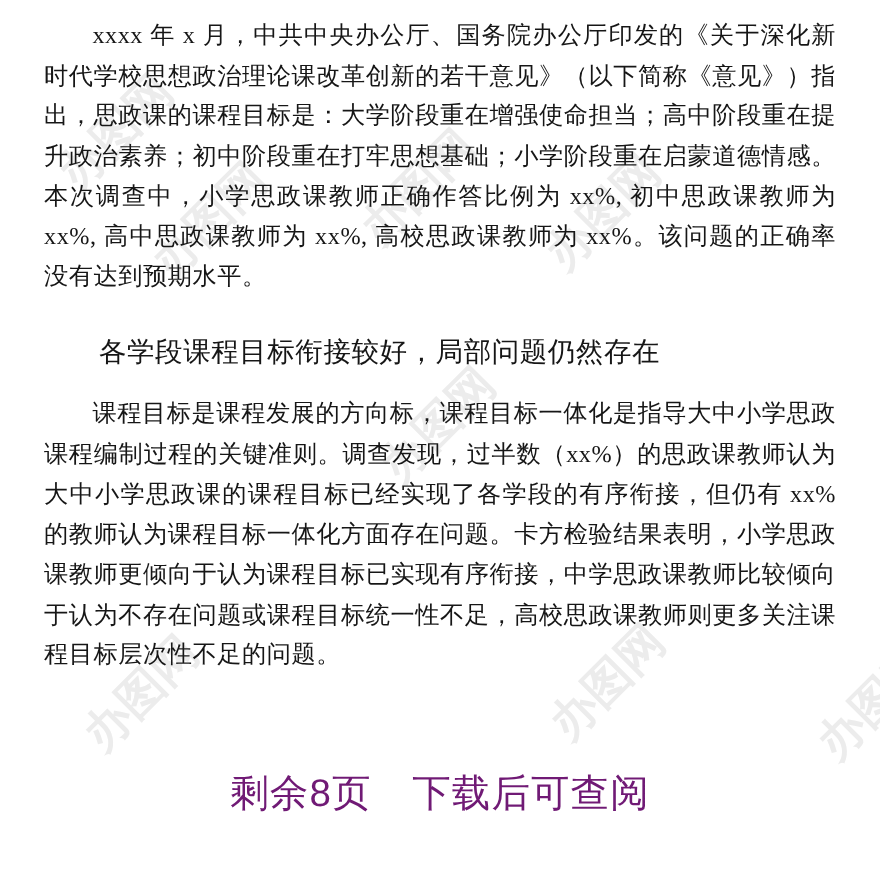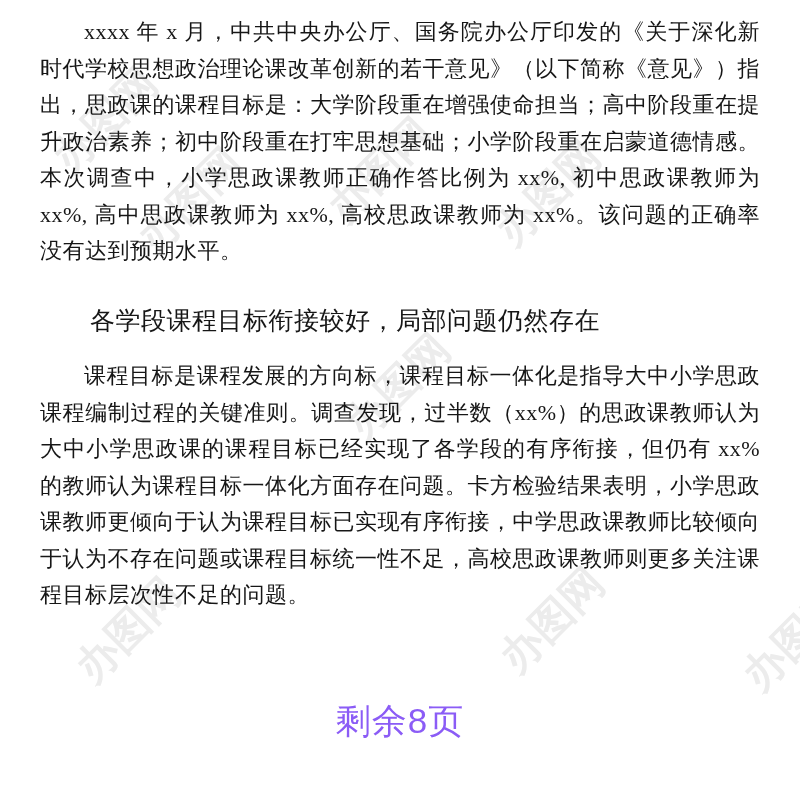--- a/index.html
+++ b/index.html
@@ -65,21 +65,21 @@
     position: absolute;
     left: 0;
     right: 0;
     top: 698px;
     display: flex;
     justify-content: center;
     align-items: center;
     gap: 37px;
     font-family: "Liberation Sans", "DejaVu Sans", sans-serif;
     font-size: 35px;
-    color: #8b5cf6;
+    color: #701a75;
     letter-spacing: 1px;
     z-index: 1;
   }
 </style>
 </head>
 <body>
 
 <div class="page">
 
   <span class="wm wm-1">办图网</span>
@@ -92,15 +92,16 @@
   <span class="wm wm-8">办图网</span>
 
   <div class="content">
     <p class="para">xxxx 年 x 月，中共中央办公厅、国务院办公厅印发的《关于深化新时代学校思想政治理论课改革创新的若干意见》（以下简称《意见》）指出，思政课的课程目标是：大学阶段重在增强使命担当；高中阶段重在提升政治素养；初中阶段重在打牢思想基础；小学阶段重在启蒙道德情感。本次调查中，小学思政课教师正确作答比例为 xx%, 初中思政课教师为 xx%, 高中思政课教师为 xx%, 高校思政课教师为 xx%。该问题的正确率没有达到预期水平。</p>
     <h2 class="heading">各学段课程目标衔接较好，局部问题仍然存在</h2>
     <p class="para">课程目标是课程发展的方向标，课程目标一体化是指导大中小学思政课程编制过程的关键准则。调查发现，过半数（xx%）的思政课教师认为大中小学思政课的课程目标已经实现了各学段的有序衔接，但仍有 xx%的教师认为课程目标一体化方面存在问题。卡方检验结果表明，小学思政课教师更倾向于认为课程目标已实现有序衔接，中学思政课教师比较倾向于认为不存在问题或课程目标统一性不足，高校思政课教师则更多关注课程目标层次性不足的问题。</p>
   </div>
 
   <div class="footer">
     <span>剩余8页</span>
+    <span>下载后可查阅</span>
   </div>
 
 </div>
 
 </body></html>

